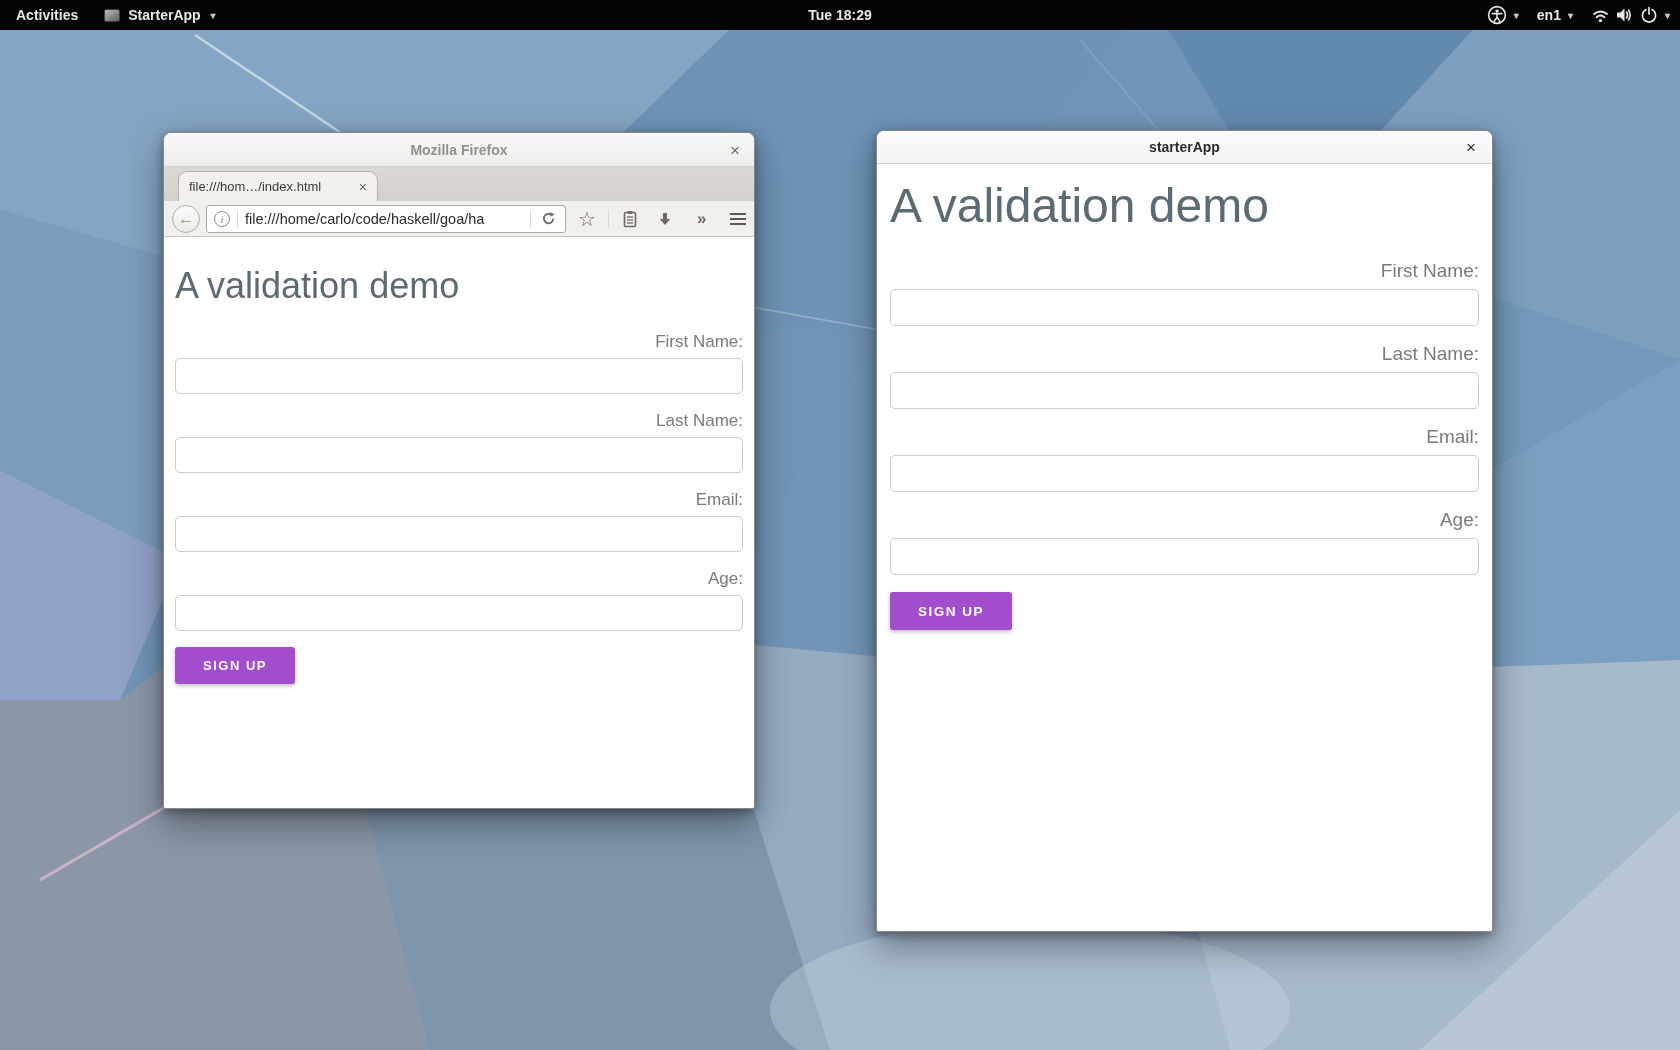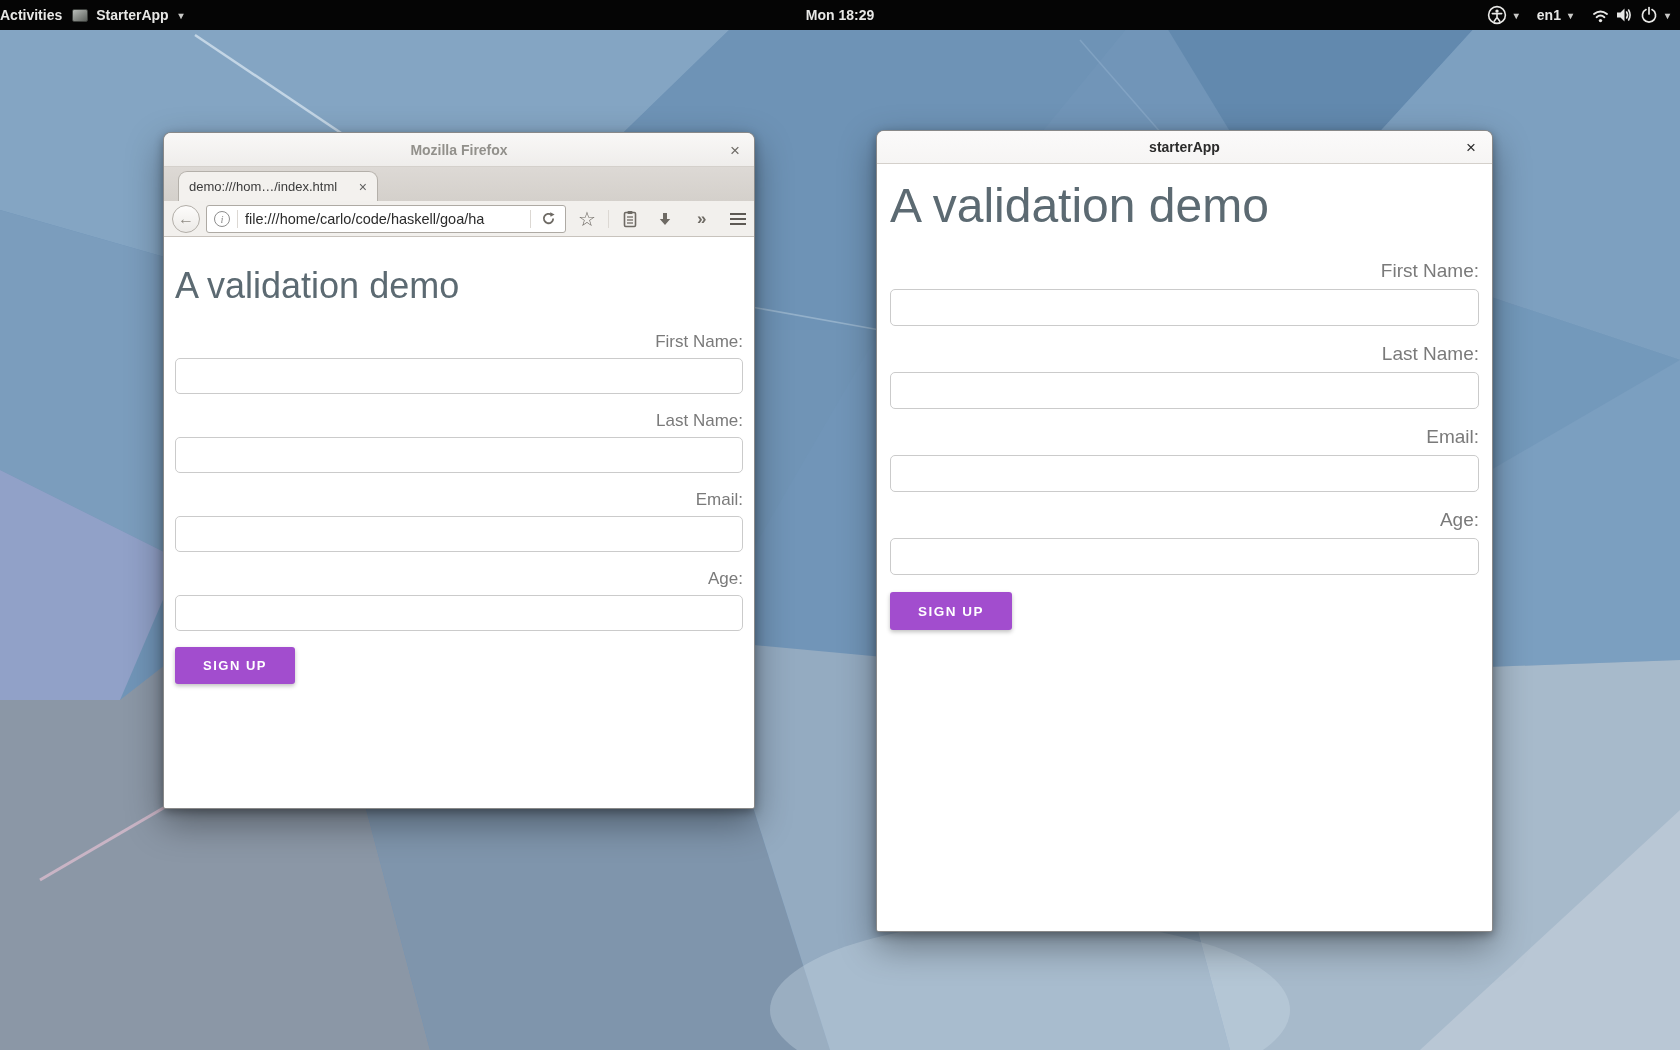--- a/index.html
+++ b/index.html
@@ -3,21 +3,21 @@
 <meta charset="utf-8">
 <style>
   * { margin:0; padding:0; box-sizing:border-box; }
   html,body { width:1680px; height:1050px; overflow:hidden; font-family:"Liberation Sans", sans-serif; }
   .desktop { position:relative; width:1680px; height:1050px; background:#7195b8; }
   .wallpaper { position:absolute; inset:0; }
 
   
   .topbar { position:absolute; top:0; left:0; width:1680px; height:30px; background:#050505;
             color:#e8e8e6; display:flex; align-items:center; font-size:14px; font-weight:700; z-index:50; }
-  .topbar .activities { padding:0 0; height:100%; display:flex; align-items:center; cursor:default; }
+  .topbar .activities { padding:0 16px; height:100%; display:flex; align-items:center; cursor:default; }
   .topbar .appmenu { display:flex; align-items:center; gap:8px; padding:0 10px; height:100%; }
   .appicon { width:16px; height:13px; background:linear-gradient(145deg,#b9bdb9,#5d615d); border:1px solid #3c3f3c; border-radius:2px; }
   .caret { font-size:10px; color:#c9c9c7; margin-left:2px; }
   .topbar .clock { position:absolute; left:50%; transform:translateX(-50%); }
   .topbar .right { position:absolute; right:6px; display:flex; align-items:center; gap:10px; height:100%; }
   .topbar .grp { display:flex; align-items:center; gap:5px; padding:0 4px; height:100%; }
   .tico { display:inline-flex; }
 
   
   .window { position:absolute; background:#fff; border-radius:8px 8px 3px 3px;
@@ -109,21 +109,21 @@
     <line x1="1080" y1="40" x2="1420" y2="430" stroke="#93b2cf" stroke-width="1.5" opacity="0.5"></line>
   </svg>
 
   <div class="topbar">
     <div class="activities">Activities</div>
     <div class="appmenu">
       <span class="appicon"></span>
       <span>StarterApp</span>
       <span class="caret">▾</span>
     </div>
-    <div class="clock">Mon 18:29</div>
+    <div class="clock">Tue 18:29</div>
     <div class="right">
       <div class="grp">
         <span class="tico">
           <svg width="20" height="20" viewBox="0 0 20 20">
             <circle cx="10" cy="10" r="8.4" fill="none" stroke="#e8e8e6" stroke-width="1.6"></circle>
             <circle cx="10" cy="6.1" r="1.7" fill="#e8e8e6"></circle>
             <path d="M5.3 8.6 H14.7 M10 8.2 V12.4 M10 12.4 L7.2 16.3 M10 12.4 L12.8 16.3" stroke="#e8e8e6" stroke-width="1.6" fill="none" stroke-linecap="round"></path>
           </svg>
         </span>
         <span class="caret">▾</span>
@@ -158,21 +158,21 @@
     </div>
   </div>
 
   <div class="window ff" style="left:163px; top:132px; width:592px; height:677px;">
     <div class="titlebar">
       <span class="wtitle">Mozilla Firefox</span>
       <span class="wclose">×</span>
     </div>
     <div class="tabbar">
       <div class="tab">
-        <span class="tlabel">demo:///hom…/index.html</span>
+        <span class="tlabel">file:///hom…/index.html</span>
         <span class="tclose">×</span>
       </div>
     </div>
     <div class="navbar">
       <div class="backbtn">
         <span>←</span>
       </div>
       <div class="urlfield">
         <span class="infoicon">i</span>
         <span class="vdiv"></span>

